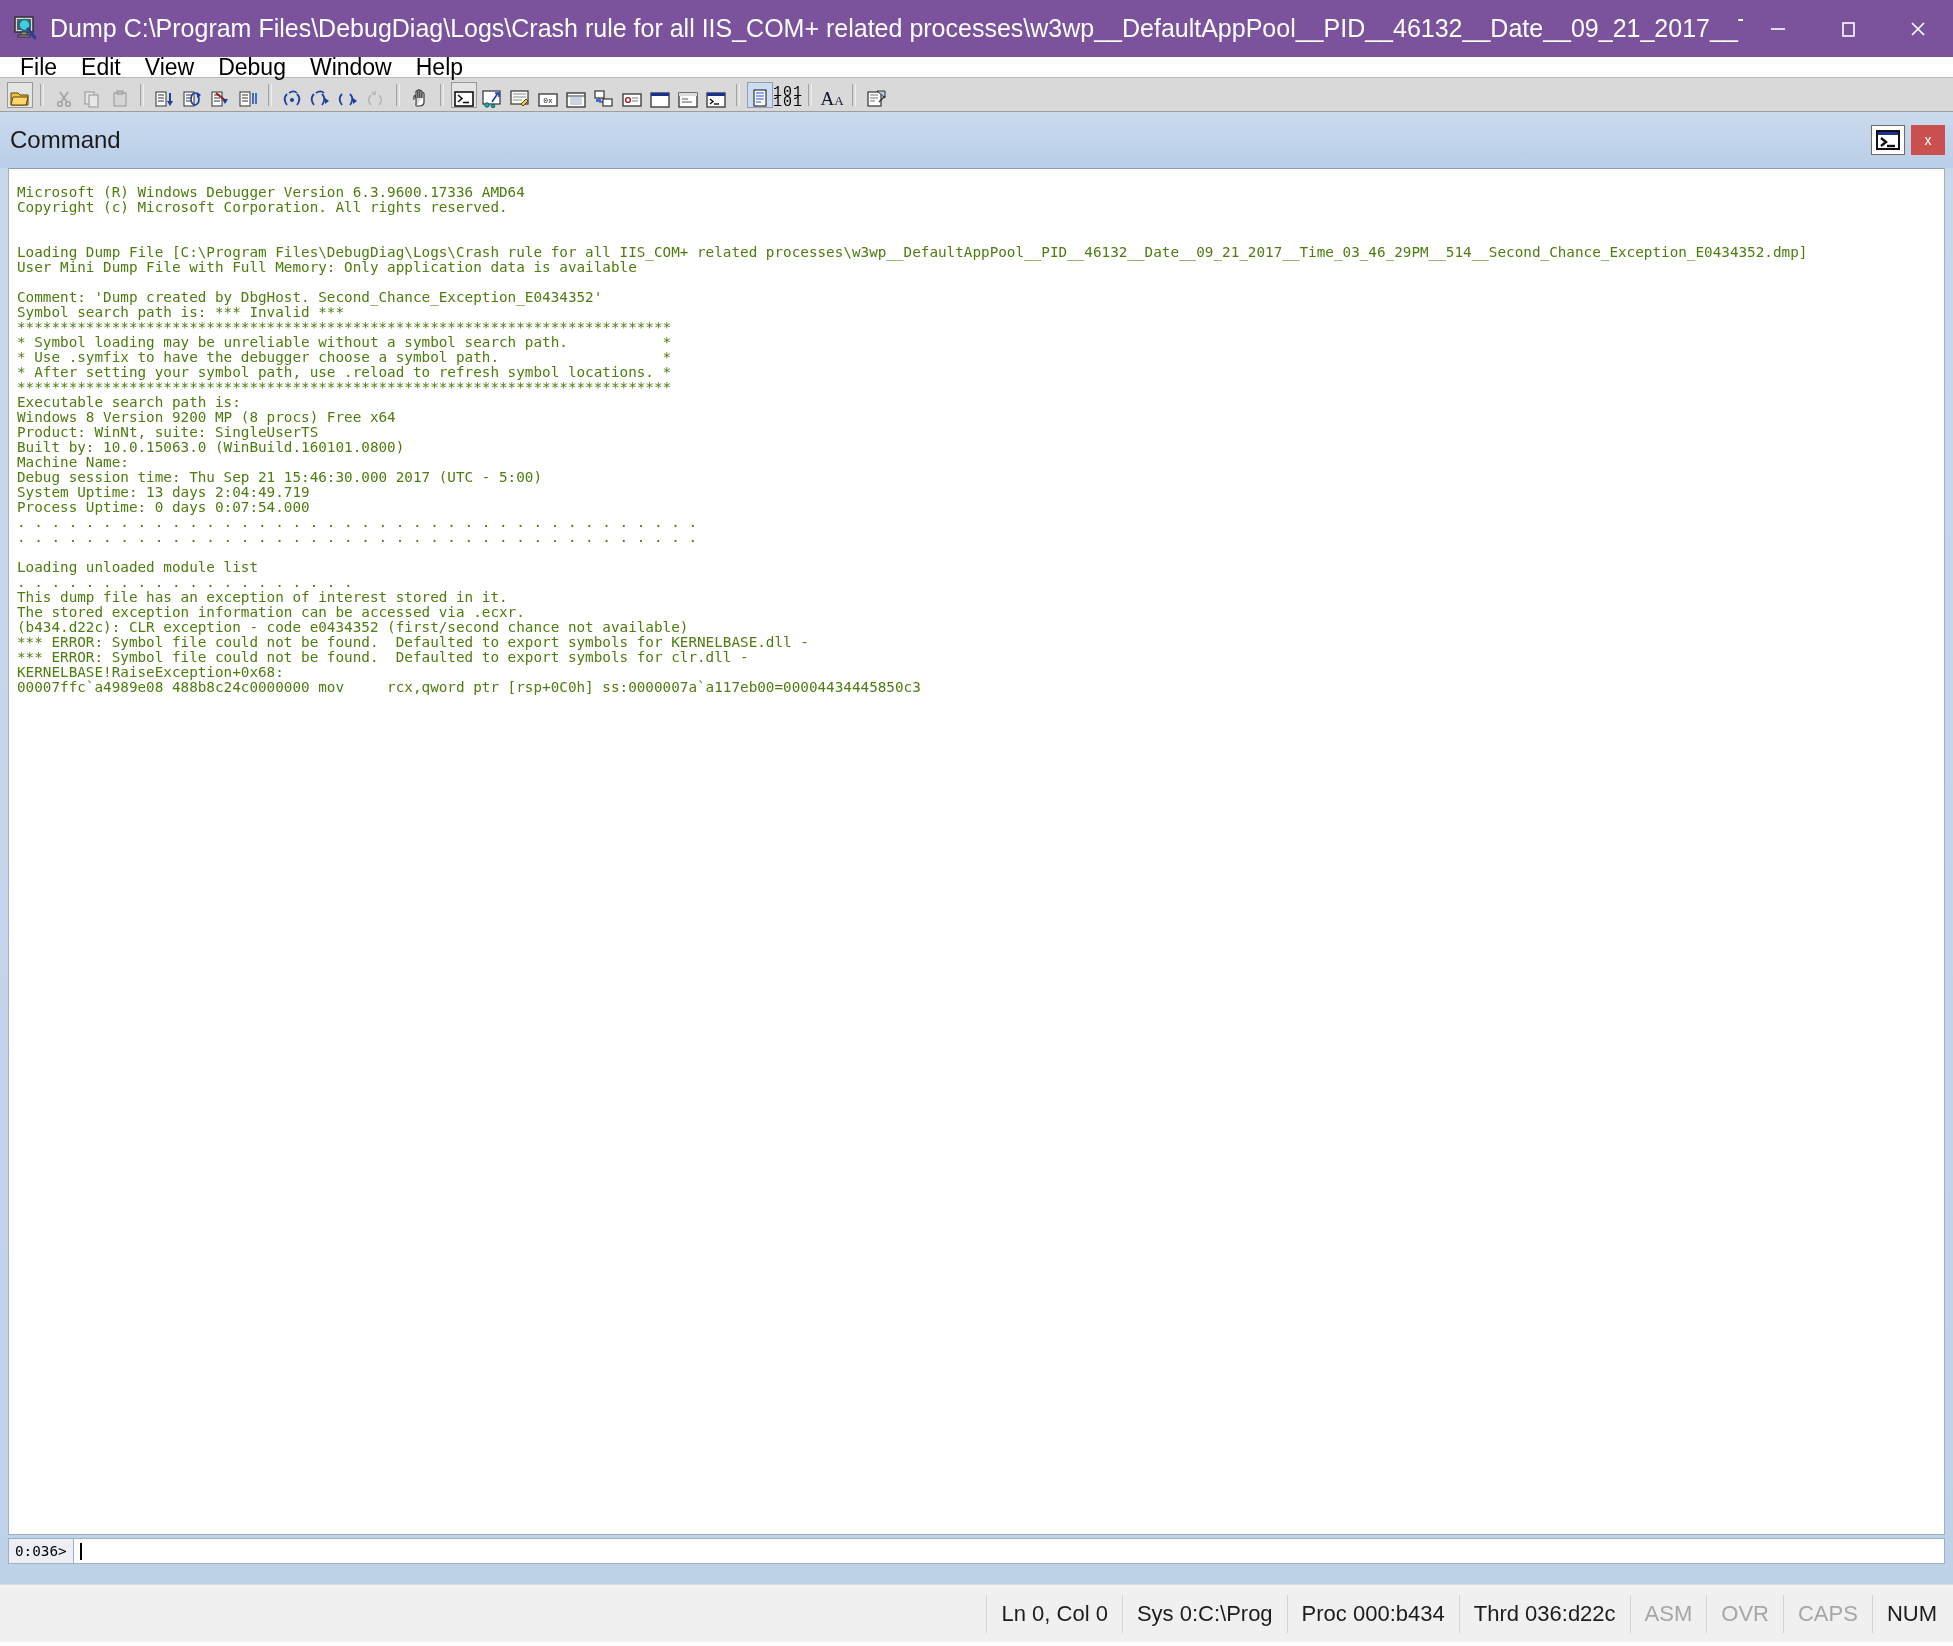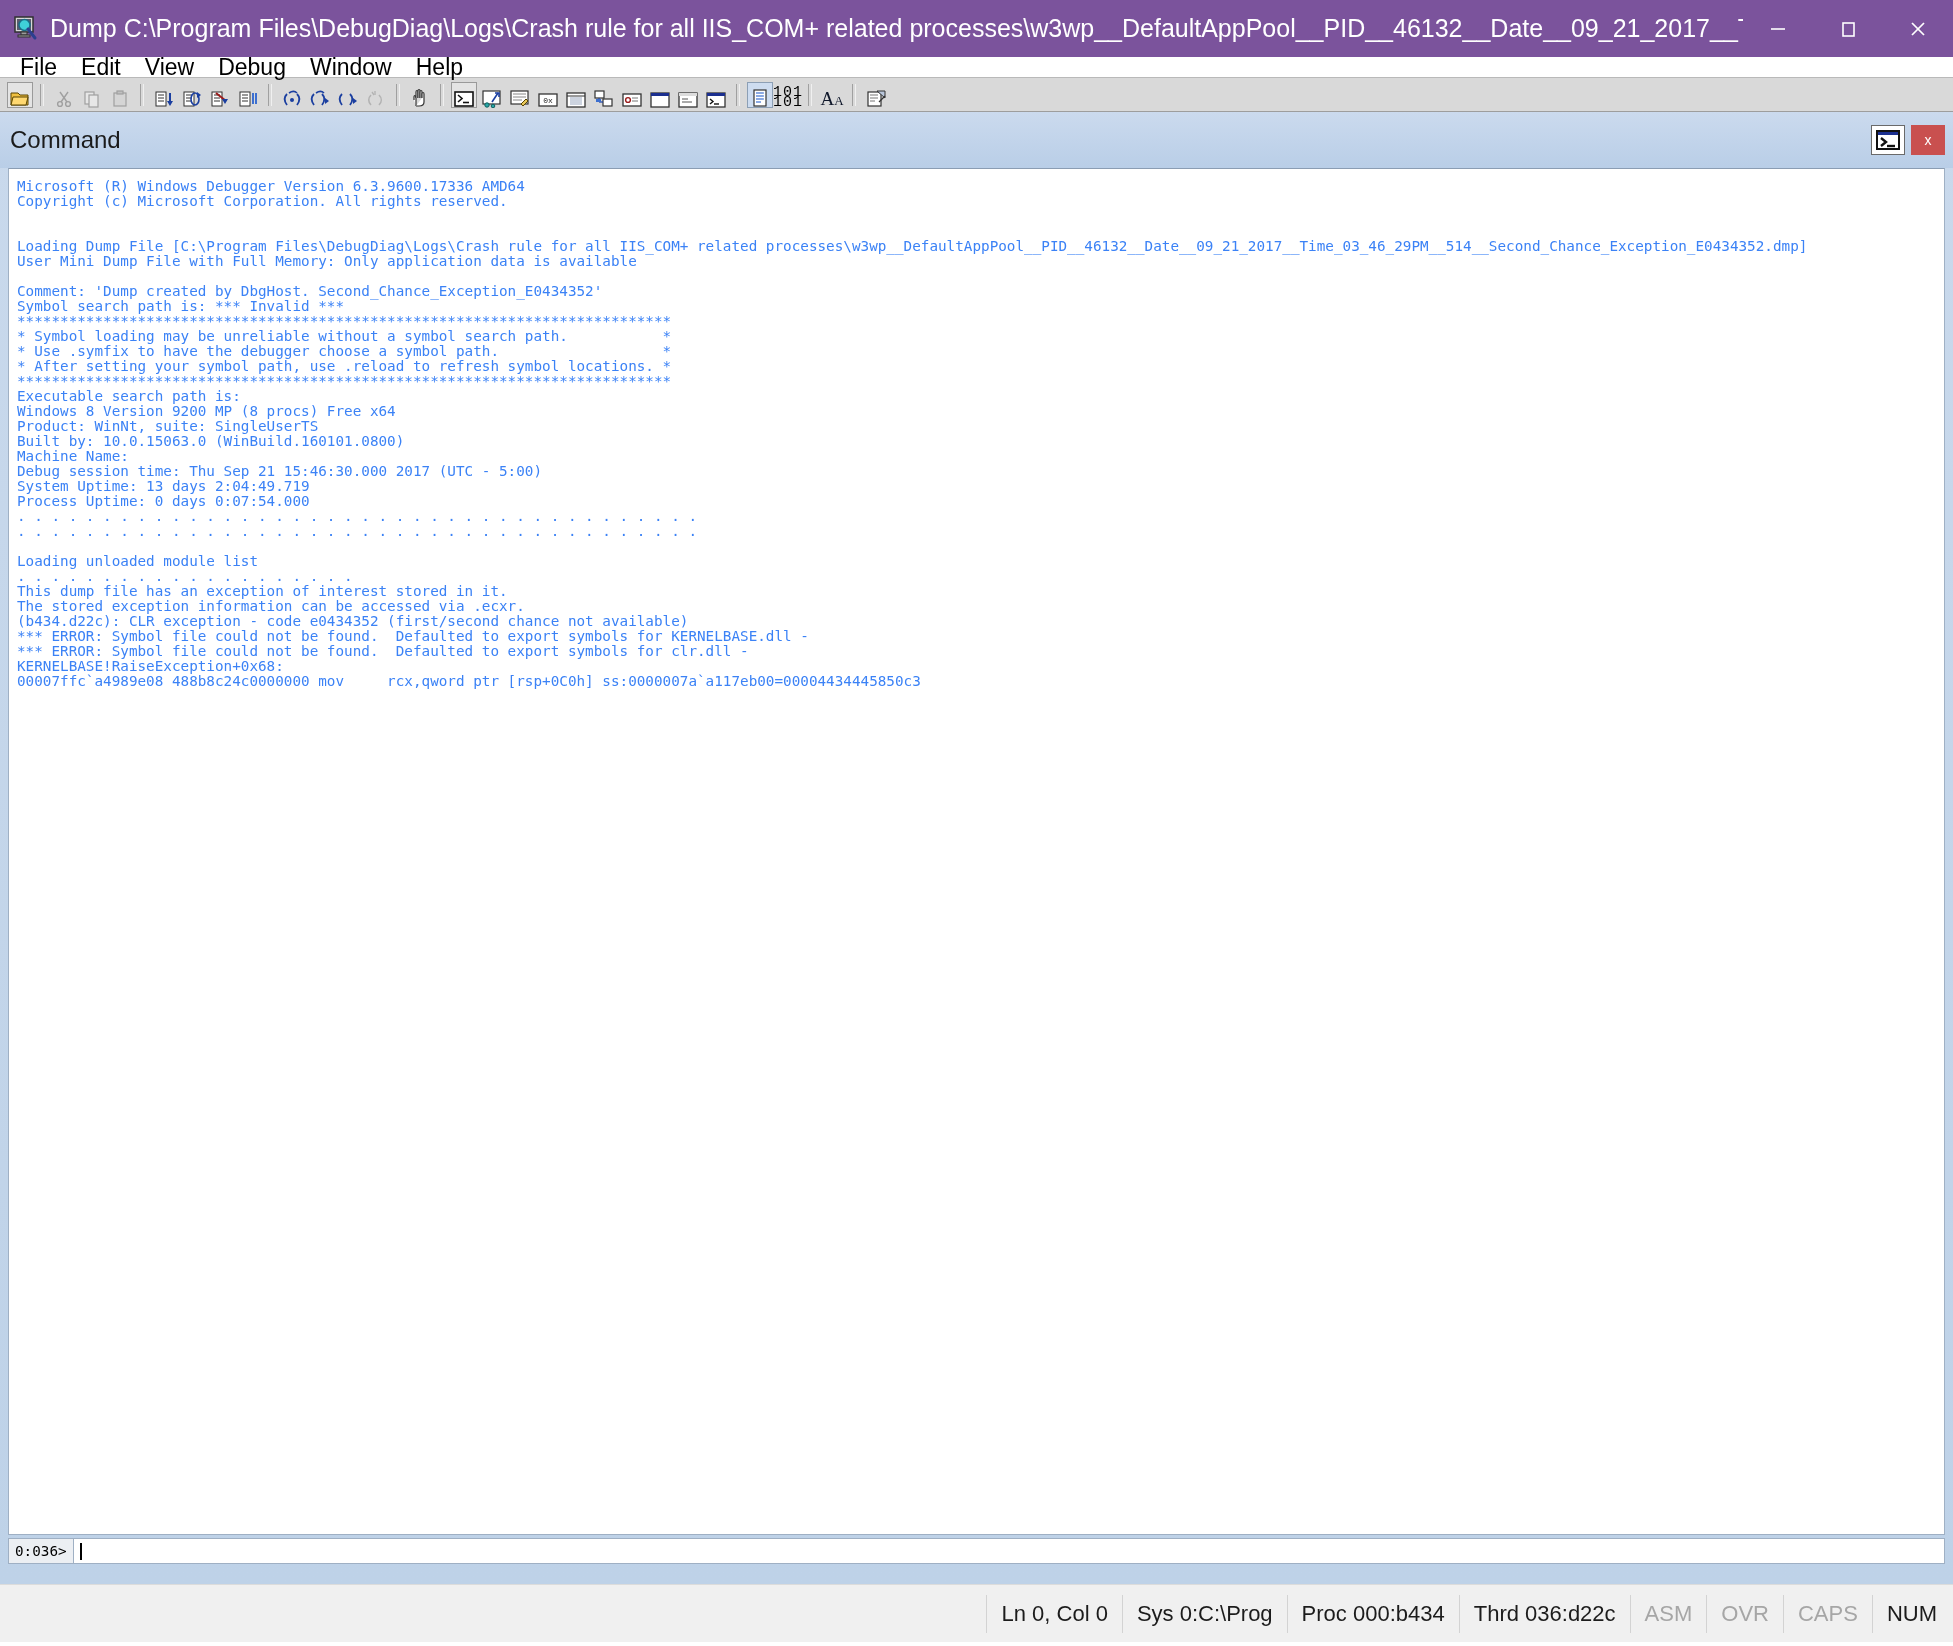--- a/index.html
+++ b/index.html
@@ -183,23 +183,23 @@
     border: 1px solid #9fb0c4;
     border-top: 1px solid #8b9db3;
     background: #ffffff;
     overflow: hidden;
     position: relative;
   }
   .console-text {
     font-family: "DejaVu Sans Mono", "Liberation Mono", monospace;
     font-size: 14.3px;
     line-height: 15px;
-    color: #3b82f6;
+    color: #4d7c0f;
     white-space: pre;
-    padding: 10px 0 0 8px;
+    padding: 16px 0 0 8px;
     letter-spacing: 0px;
   }
   .prompt-row {
     height: 26px;
     margin: 3px 8px 20px 8px;
     display: flex;
     align-items: stretch;
     border: 1px solid #9fb0c4;
     background: #ffffff;
     box-sizing: border-box;

